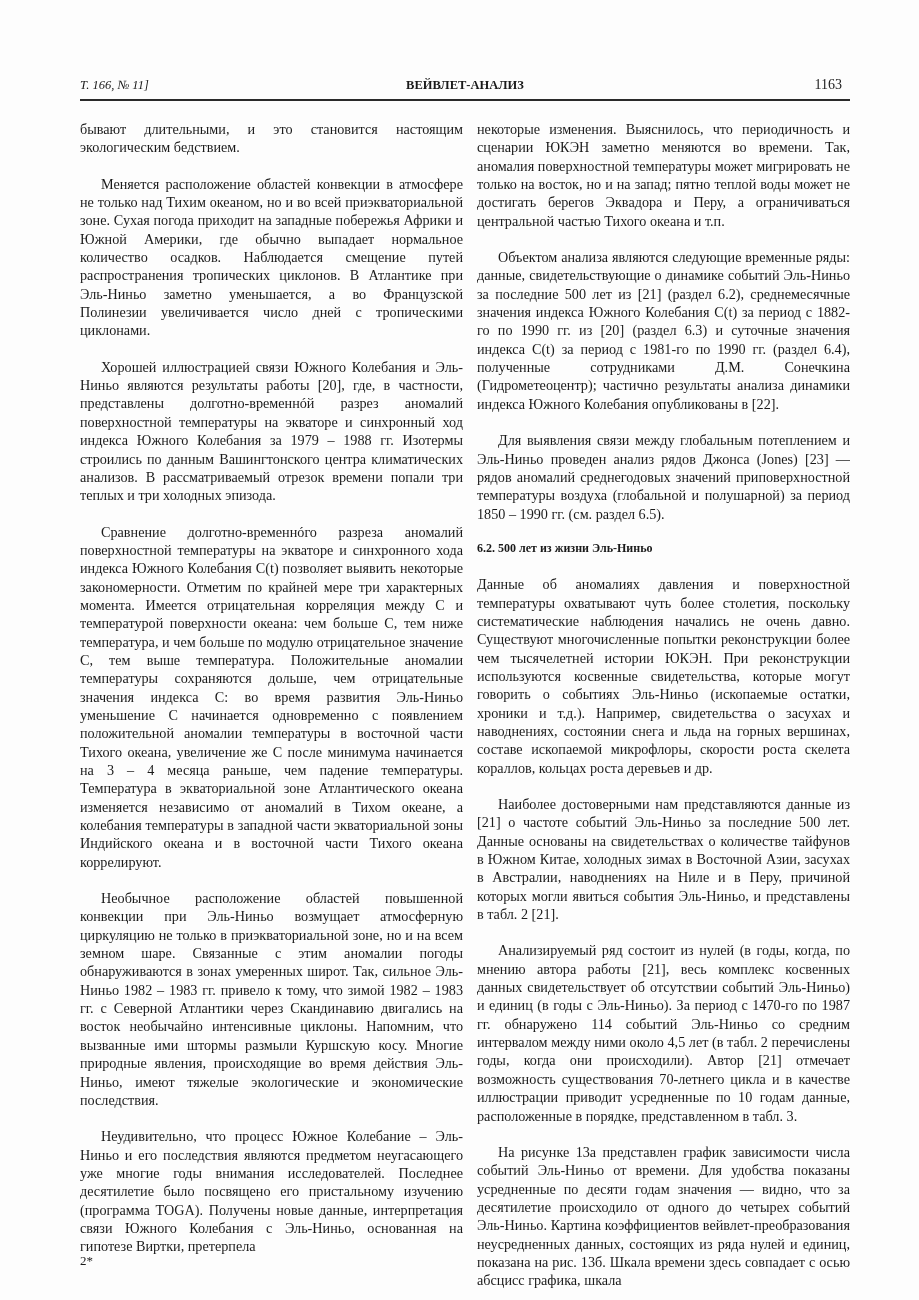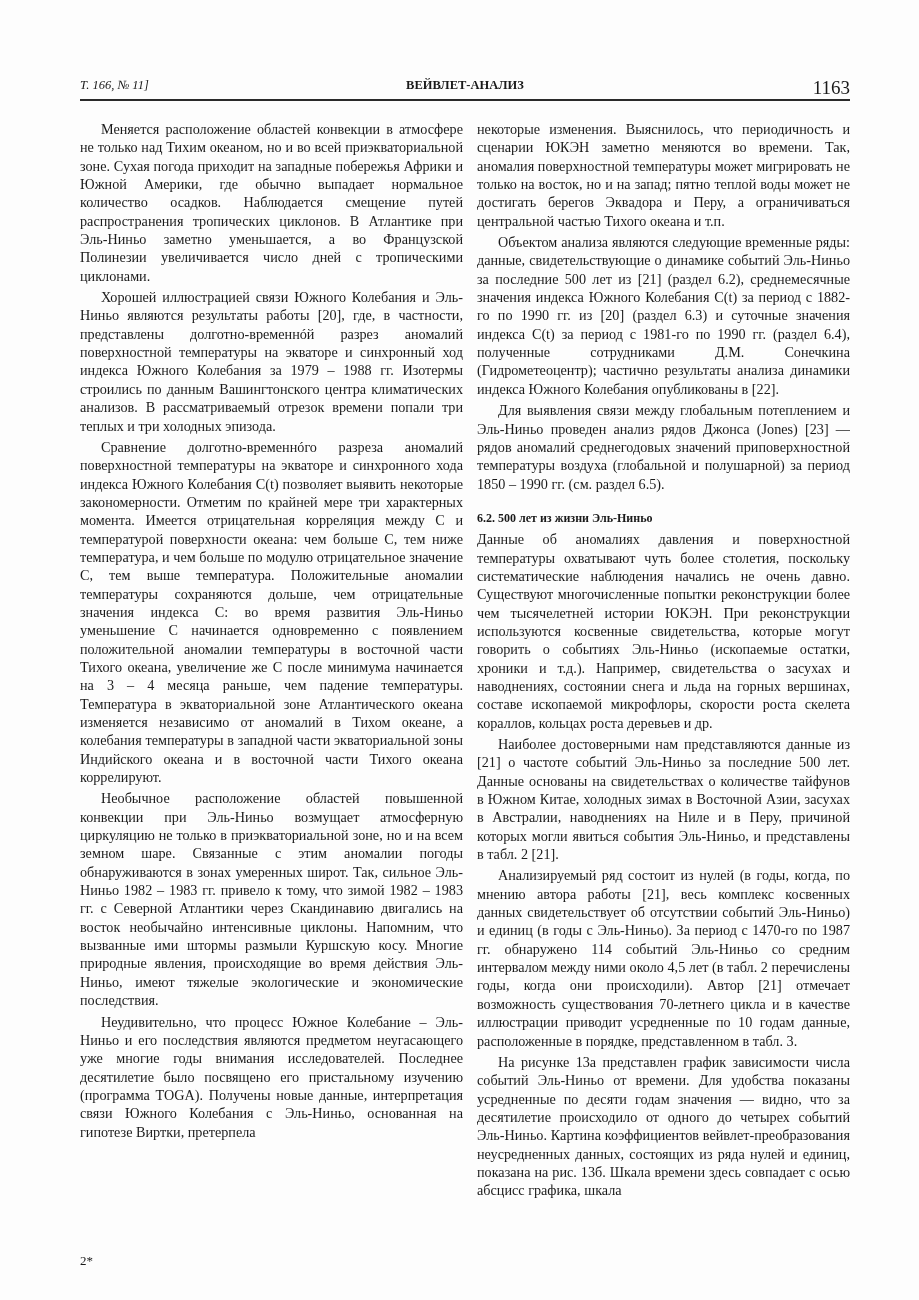--- a/index.html
+++ b/index.html
@@ -10,54 +10,55 @@
     font-family: "Liberation Serif", "DejaVu Serif", serif;
     position: relative;
     overflow: hidden;
   }
   .header {
     position: absolute; left: 80px; top: 78px; width: 770px; height: 20px;
     font-size: 12.5px;
   }
   .header .left { position: absolute; left: 0; top: 0; font-style: italic; }
   .header .center { position: absolute; left: 0; width: 100%; text-align: center; top: 0; font-weight: bold; }
-  .header .right { position: absolute; right: 0; top: 0; font-size: 19px; top: -1px; }
+  .header .right { position: absolute; right: 8px; top: 0; font-size: 14px; top: -1px; }
   .rule {
     position: absolute; left: 80px; top: 99px; width: 770px;
     border-top: 2px solid #2a2a2a;
   }
   .col {
     position: absolute; top: 120px;
     font-size: 14.2px;
     line-height: 18.35px;
     text-align: justify;
     hyphens: manual;
   }
   .col.left { left: 80px; width: 383px; }
   .col.right { left: 477px; width: 373px; }
   .col p { margin: 0; text-indent: 0; }
   .col p.ind { text-indent: 21px; }
-  .col p + p { margin-top: 3px; }
+  .col p + p { margin-top: 18px; }
   .sec-gap { height: 16px; }
   .sec-title { font-weight: bold; margin: 0; font-size: 12px; }
   .footer {
     position: absolute; left: 80px; top: 1253px; font-size: 13px;
   }
 </style>
 </head>
 <body>
 
 <div class="header">
   <span class="left">Т. 166, № 11]</span>
   <span class="center">ВЕЙВЛЕТ-АНАЛИЗ</span>
   <span class="right">1163</span>
 </div>
 <div class="rule"></div>
 
 <div class="col left">
+  <p>бывают длительными, и это становится настоящим экологическим бедствием.</p>
   <p class="ind">Меняется расположение областей конвекции в атмосфере не только над Тихим океаном, но и во всей приэкваториальной зоне. Сухая погода приходит на западные побережья Африки и Южной Америки, где обычно выпадает нормальное количество осадков. Наблюдается смещение путей распространения тропических циклонов. В Атлантике при Эль-Ниньо заметно уменьшается, а во Французской Полинезии увеличивается число дней с тропическими циклонами.</p>
   <p class="ind">Хорошей иллюстрацией связи Южного Колебания и Эль-Ниньо являются результаты работы [20], где, в частности, представлены долготно-временнóй разрез аномалий поверхностной температуры на экваторе и синхронный ход индекса Южного Колебания за 1979 – 1988 гг. Изотермы строились по данным Вашингтонского центра климатических анализов. В рассматриваемый отрезок времени попали три теплых и три холодных эпизода.</p>
   <p class="ind">Сравнение долготно-временнóго разреза аномалий поверхностной температуры на экваторе и синхронного хода индекса Южного Колебания C(t) позволяет выявить некоторые закономерности. Отметим по крайней мере три характерных момента. Имеется отрицательная корреляция между C и температурой поверхности океана: чем больше C, тем ниже температура, и чем больше по модулю отрицательное значение C, тем выше температура. Положительные аномалии температуры сохраняются дольше, чем отрицательные значения индекса C: во время развития Эль-Ниньо уменьшение C начинается одновременно с появлением положительной аномалии температуры в восточной части Тихого океана, увеличение же C после минимума начинается на 3 – 4 месяца раньше, чем падение температуры. Температура в экваториальной зоне Атлантического океана изменяется независимо от аномалий в Тихом океане, а колебания температуры в западной части экваториальной зоны Индийского океана и в восточной части Тихого океана коррелируют.</p>
   <p class="ind">Необычное расположение областей повышенной конвекции при Эль-Ниньо возмущает атмосферную циркуляцию не только в приэкваториальной зоне, но и на всем земном шаре. Связанные с этим аномалии погоды обнаруживаются в зонах умеренных широт. Так, сильное Эль-Ниньо 1982 – 1983 гг. привело к тому, что зимой 1982 – 1983 гг. с Северной Атлантики через Скандинавию двигались на восток необычайно интенсивные циклоны. Напомним, что вызванные ими штормы размыли Куршскую косу. Многие природные явления, происходящие во время действия Эль-Ниньо, имеют тяжелые экологические и экономические последствия.</p>
   <p class="ind">Неудивительно, что процесс Южное Колебание – Эль-Ниньо и его последствия являются предметом неугасающего уже многие годы внимания исследователей. Последнее десятилетие было посвящено его пристальному изучению (программа TOGA). Получены новые данные, интерпретация связи Южного Колебания с Эль-Ниньо, основанная на гипотезе Виртки, претерпела</p>
 </div>
 
 <div class="col right">
   <p>некоторые изменения. Выяснилось, что периодичность и сценарии ЮКЭН заметно меняются во времени. Так, аномалия поверхностной температуры может мигрировать не только на восток, но и на запад; пятно теплой воды может не достигать берегов Эквадора и Перу, а ограничиваться центральной частью Тихого океана и т.п.</p>
   <p class="ind">Объектом анализа являются следующие временные ряды: данные, свидетельствующие о динамике событий Эль-Ниньо за последние 500 лет из [21] (раздел 6.2), среднемесячные значения индекса Южного Колебания C(t) за период с 1882-го по 1990 гг. из [20] (раздел 6.3) и суточные значения индекса C(t) за период с 1981-го по 1990 гг. (раздел 6.4), полученные сотрудниками Д.М. Сонечкина (Гидрометеоцентр); частично результаты анализа динамики индекса Южного Колебания опубликованы в [22].</p>

